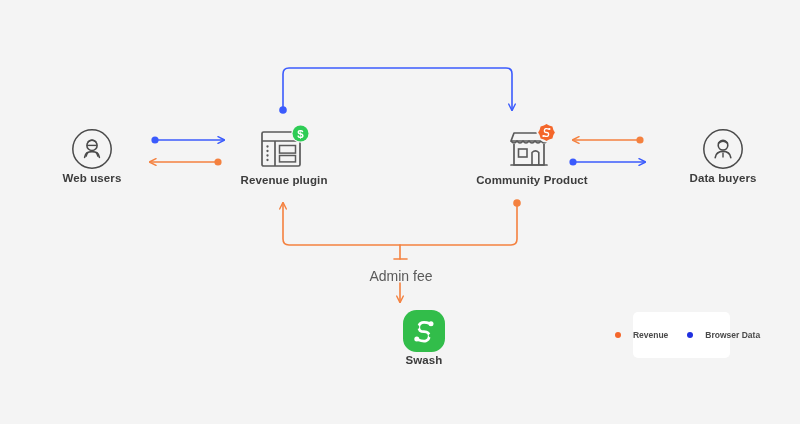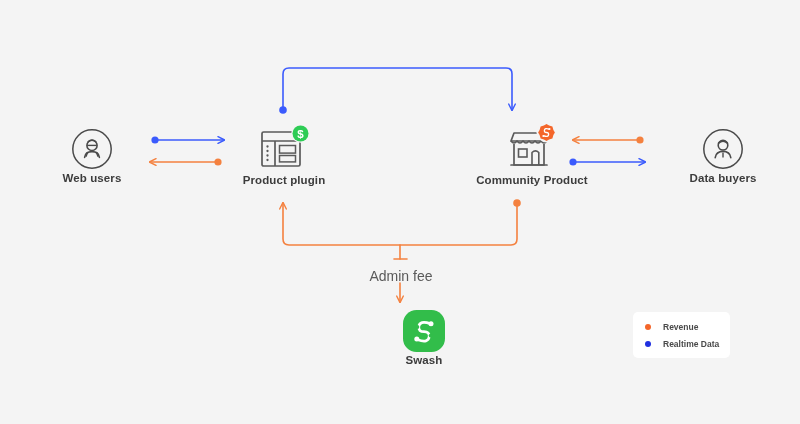--- a/index.html
+++ b/index.html
@@ -56,21 +56,21 @@
     position: absolute;
     left: 633px;
     top: 312px;
     width: 97px;
     height: 46px;
     background: #ffffff;
     border-radius: 5px;
     padding: 0;
     box-sizing: border-box;
     display: flex;
-    flex-direction: column;
+    flex-direction: row;
     justify-content: center;
     gap: 7px;
   }
   .legend-row {
     display: flex;
     align-items: center;
     padding-left: 12px;
   }
   .legend-dot {
     width: 6px;
@@ -167,21 +167,21 @@
         <circle cx="11.5" cy="36" r="1.15" fill="#5a5a5a"></circle>
 
         <rect x="23.5" y="21.5" width="16" height="7.6" fill="none" stroke="#5a5a5a" stroke-width="1.5"></rect>
         <rect x="23.5" y="31.5" width="16" height="6.4" fill="none" stroke="#5a5a5a" stroke-width="1.5"></rect>
 
         <circle cx="44.5" cy="9.5" r="9.3" fill="#f4f4f4"></circle>
         <circle cx="44.5" cy="9.5" r="8" fill="#2ecc55"></circle>
         <text x="44.5" y="14" text-anchor="middle" font-family="'Liberation Sans',sans-serif" font-size="11.5" font-weight="bold" fill="#ffffff">$</text>
       </svg>
     </span>
-    <span class="node-label">Product plugin</span>
+    <span class="node-label">Revenue plugin</span>
   </div>
 
   <div class="node" style="left:532px; top:124px;text-align:right;">
     <span class="node-icon">
       <svg width="58" height="48" viewBox="0 0 58 48">
 
         <path d="M8,17 L11,9 L41,9 L44,17 Z" fill="none" stroke="#5a5a5a" stroke-width="1.7" stroke-linejoin="round"></path>
         <path d="M8,17 q3,4 6,0 q3,4 6,0 q3,4 6,0 q3,4 6,0 q3,4 6,0 q3,4 6,0" fill="none" stroke="#5a5a5a" stroke-width="1.6" stroke-linejoin="round"></path>
 
         <path d="M11,20 L11,41 L41,41 L41,20" fill="none" stroke="#5a5a5a" stroke-width="1.7" stroke-linejoin="round"></path>
@@ -238,17 +238,17 @@
     <span class="node-label">Swash</span>
   </div>
 
   <div id="legend">
     <div class="legend-row">
       <span class="legend-dot" style="background:#f4662a;"></span>
       <span class="legend-text">Revenue</span>
     </div>
     <div class="legend-row">
       <span class="legend-dot" style="background:#2030e0;"></span>
-      <span class="legend-text">Realtime Data</span>
+      <span class="legend-text">Browser Data</span>
     </div>
   </div>
 
 </div>
 
 </body></html>

